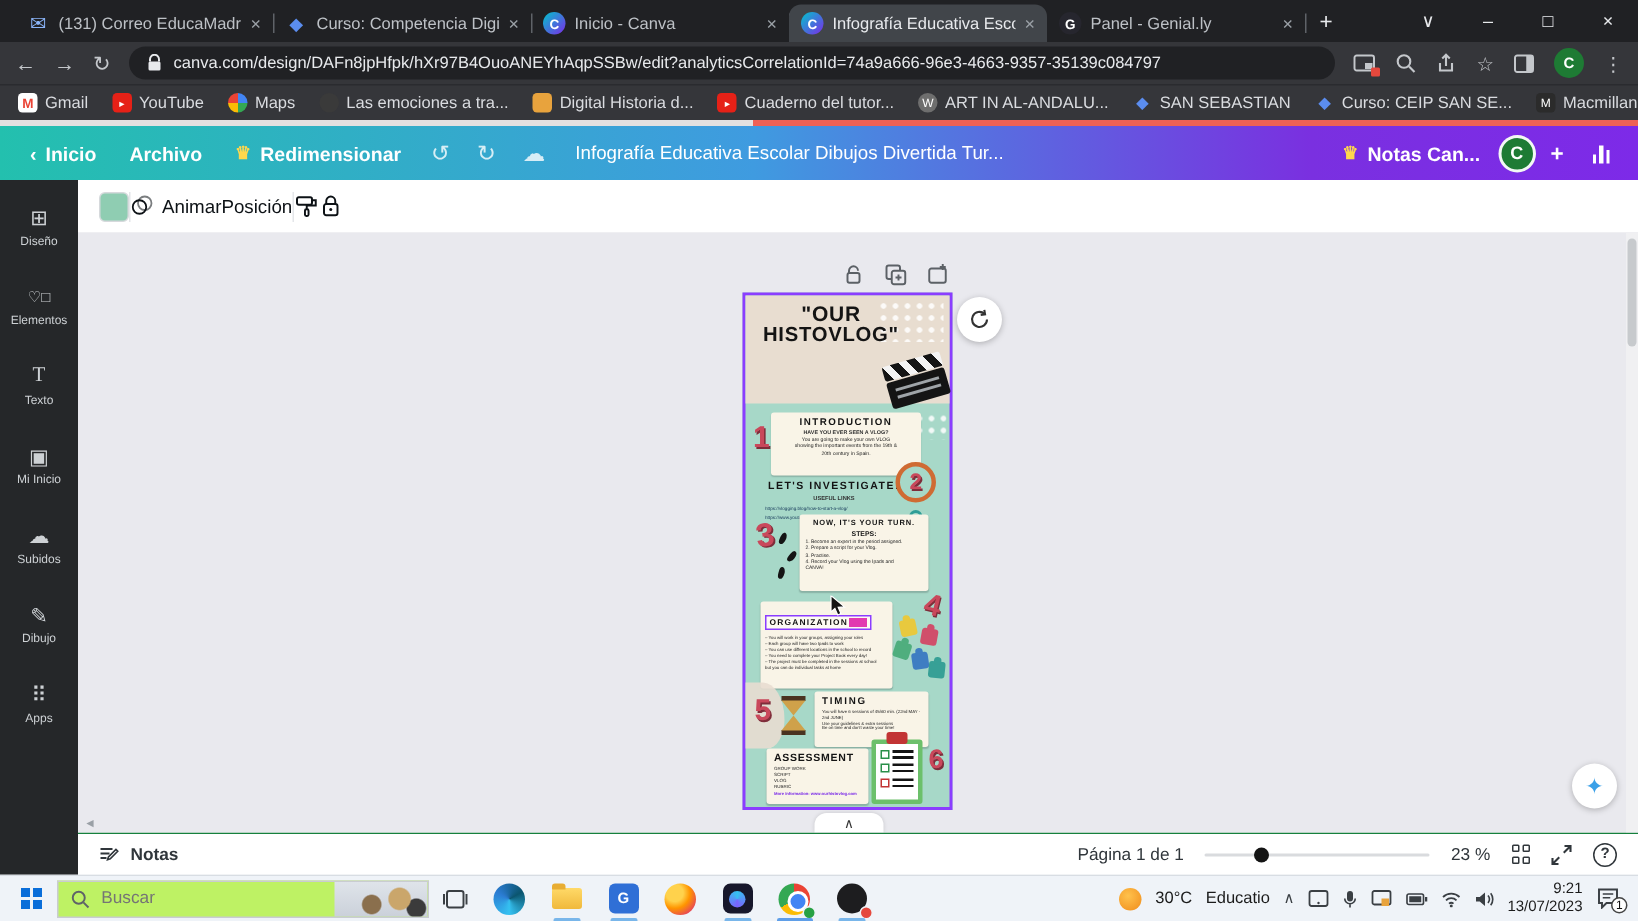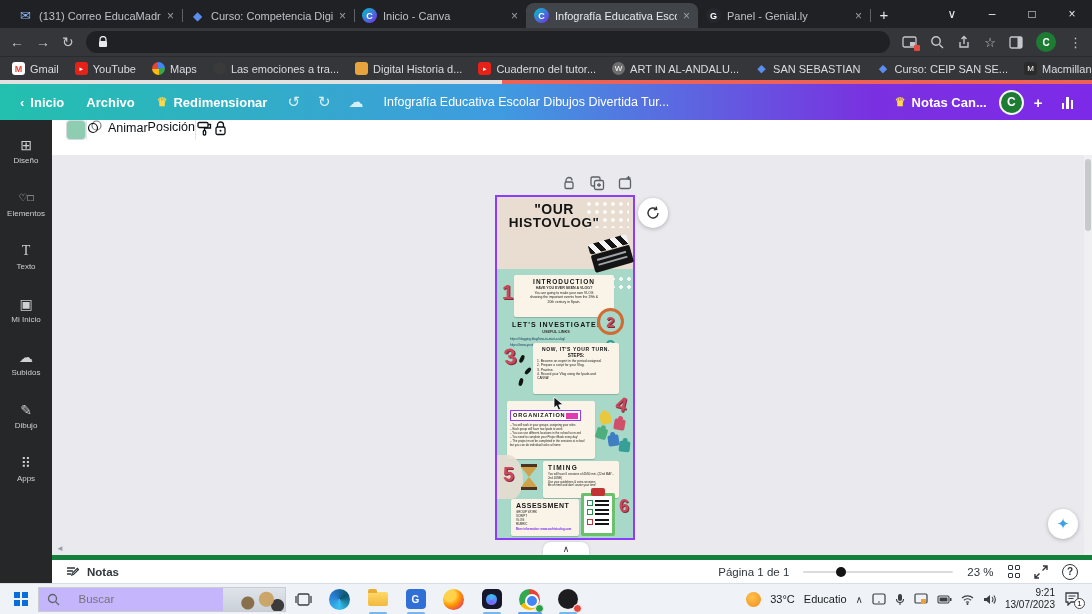--- a/index.html
+++ b/index.html
@@ -59,21 +59,21 @@
   
   .main { display:flex; height:463px; }
   .sidebar { width:52px; background:#252729; display:flex; flex-direction:column; align-items:center; padding-top:4px; flex:none; }
   .sbitem { width:52px; height:53px; display:flex; flex-direction:column; align-items:center; justify-content:center; gap:3px; color:#cdd1d4; }
   .sbicon { font-size:14px; height:17px; display:flex; align-items:center; justify-content:center; }
   .sblabel { font-size:8px; }
   .folder-ic { width:14px; height:10px; border:1.3px solid #cdd1d4; border-radius:2px; position:relative; }
   .folder-ic::before { content:''; position:absolute; left:-1px; top:-4px; width:6px; height:3px; border:1.3px solid #cdd1d4; border-bottom:none; border-radius:2px 2px 0 0; }
 
   .workarea { flex:1; display:flex; flex-direction:column; position:relative; }
-  .objbar { height:35px; background:#fff; display:flex; align-items:flex-start; padding:0 14px; gap:0; }
+  .objbar { height:35px; background:#fff; display:flex; align-items:center; padding:0 14px; gap:0; }
   .swatch { width:20px; height:20px; border-radius:4px; background:#8fcdb2; border:1px solid #d6d9dc; }
   .vd { width:1px; height:20px; background:#e4e6e9; }
   .obtn { font-size:12.5px; color:#0d1216; display:flex; align-items:center; gap:6px; }
 
   .canvas { height:400px; background:#e9e9ee; position:relative; overflow:hidden; }
 
   .pgctl { position:absolute; left:509px; top:20px; display:flex; gap:12px; }
   .pgctl svg { display:block; }
   .rotbtn { position:absolute; left:586px; top:43px; width:30px; height:30px; border-radius:50%; background:#fff; box-shadow:0 1px 4px rgba(0,0,0,.25); display:flex; align-items:center; justify-content:center; }
   .chevpill { position:absolute; left:491px; top:387px; width:46px; height:13px; background:#fff; border-radius:8px 8px 0 0; display:flex; align-items:center; justify-content:center; font-size:9px; color:#333; box-shadow:0 0 3px rgba(0,0,0,.15); }
@@ -145,34 +145,34 @@
   .clip::before { content:''; position:absolute; left:50%; top:-8px; transform:translateX(-50%); width:14px; height:8px; background:#c23434; border-radius:2px; }
   .crow { display:flex; align-items:center; gap:2px; margin:3.5px 3px 0; }
   .cbox { width:6px; height:6px; border:1.6px solid #2a8f4a; flex:none; }
   .cbox.red { border-color:#c23434; }
   .clines { flex:1; height:6px; background:repeating-linear-gradient(#141414 0 1.8px,transparent 1.8px 4.2px); }
   .num6 { right:4px; top:299px; font-size:18px; }
   .blob { position:absolute; left:0; top:258px; width:26px; height:44px; background:#e8ddd0; border-radius:0 70% 55% 0; opacity:.9; }
   .cursor { position:absolute; left:56px; top:200px; z-index:5; }
 
   
-  .cfooter { height:28px; background:#fff; border-top:5px solid #15803d; display:flex; align-items:center; padding:0 14px; font-size:11.5px; color:#30363b; gap:14px; }
+  .cfooter { height:28px; background:#fff; border-top:1px solid #15803d; display:flex; align-items:center; padding:0 14px; font-size:11.5px; color:#30363b; gap:14px; }
   .notes { display:flex; align-items:center; gap:7px; font-weight:bold; }
   .spacer { flex:1; }
   .slider { width:150px; height:2px; background:#d9dbde; border-radius:1px; position:relative; }
   .sdot { position:absolute; left:22%; top:-4px; width:10px; height:10px; background:#141414; border-radius:50%; }
   .gicon { display:grid; grid-template-columns:5px 5px; gap:2.5px; }
   .gicon i { width:5px; height:5px; border:1.4px solid #30363b; border-radius:1px; display:block; }
   .helpc { width:16px; height:16px; border:1.5px solid #30363b; border-radius:50%; display:flex; align-items:center; justify-content:center; font-size:10px; font-weight:bold; }
 
   
   .taskbar { height:31px; background:#eff3f8; border-top:1px solid #d8dde3; display:flex; align-items:center; padding:0 4px; }
   .startbtn { display:grid; grid-template-columns:6px 6px; gap:1.5px; margin:0 10px; }
   .startbtn i { width:6px; height:6px; background:#0a6ed9; display:block; }
-  .tsearch { width:248px; height:25px; background:#c4b5fd; border:1px solid #c9ccd1; display:flex; align-items:center; padding:0 8px; gap:19px; position:relative; overflow:hidden; }
+  .tsearch { width:248px; height:25px; background:#bef264; border:1px solid #c9ccd1; display:flex; align-items:center; padding:0 8px; gap:8px; position:relative; overflow:hidden; }
   .tsearch input { border:none; outline:none; font-size:11.5px; color:#5f6368; width:120px; font-family:"Liberation Sans",sans-serif; background:transparent; }
   .ducks { position:absolute; right:0; top:0; width:62px; height:25px; background:radial-gradient(circle at 70% 45%,#caa66b 0 7px,transparent 8px),radial-gradient(circle at 40% 60%,#8a6f4d 0 6px,transparent 7px),radial-gradient(circle at 88% 70%,#3b3b3b 0 6px,transparent 7px),linear-gradient(#dfe4ea,#c9cfd8); }
   .tvbtn { margin:0 9px; display:flex; }
   .tbicon { width:24px; height:24px; margin:0 7px; display:flex; align-items:center; justify-content:center; position:relative; }
   .tbicon.open::after { content:''; position:absolute; left:3px; right:3px; bottom:-4px; height:3px; background:#79b6ea; border-radius:2px; }
   .tbicon.active::after { left:0; right:0; background:#5f9ee8; }
   .ic-edge { width:21px; height:21px; border-radius:50%; background:conic-gradient(from 180deg,#35c1f1,#2b7cd3,#0b556f,#35c1f1); }
   .ic-folder2 { width:20px; height:14px; background:linear-gradient(#ffd968,#f0b93c); border-radius:2px; position:relative; }
   .ic-folder2::before { content:''; position:absolute; left:0; top:-3px; width:9px; height:4px; background:#e8ad33; border-radius:2px 2px 0 0; }
   .ic-blueapp { width:20px; height:20px; background:#2f6fd6; border-radius:4px; color:#fff; font-size:10px; font-weight:bold; display:flex; align-items:center; justify-content:center; }
@@ -232,20 +232,21 @@
 
 <div class="addrbar">
   <span class="navbtn">←</span>
   <span class="navbtn">→</span>
   <span class="navbtn">↻</span>
   <div class="urlbox">
     <svg width="10" height="12" viewBox="0 0 10 12">
         <path d="M2 5V3.5A3 3 0 0 1 8 3.5V5" fill="none" stroke="#e8eaed" stroke-width="1.3"></path>
         <rect x="1" y="5" width="8" height="6" rx="1" fill="#e8eaed"></rect>
       </svg>
+    <span class="urltext">canva.com/design/DAFn8jpHfpk/hXr97B4OuoANEYhAqpSSBw/edit?analyticsCorrelationId=74a9a666-96e3-4663-9357-35139c084797</span>
   </div>
   <div class="addr-icons">
     <span class="aicon">
       <svg width="15" height="13" viewBox="0 0 15 13">
           <rect x="1" y="1" width="13" height="10" rx="1.5" fill="none" stroke="#c4c7cb" stroke-width="1.3"></rect>
           <rect x="8" y="6" width="5" height="4" fill="#c4c7cb"></rect>
         </svg>
       <span class="redbadge"></span>
     </span>
     <span class="aicon">
@@ -615,21 +616,21 @@
       <span class="ic-chrome"></span>
       <span class="badge green"></span>
     </div>
   <div class="tbicon open">
       <span class="ic-reddark"></span>
       <span class="badge red"></span>
     </div>
 
   <div class="tray">
     <span class="sun"></span>
-    <span>33°C</span>
+    <span>30°C</span>
     <span>Educatio</span>
     <span class="trayglyph">∧</span>
     <svg width="14" height="12" viewBox="0 0 14 12">
         <rect x="1" y="1" width="12" height="10" rx="1.5" fill="none" stroke="#3a3f44" stroke-width="1.2"></rect>
         <circle cx="7" cy="9" r=".8" fill="#3a3f44"></circle>
       </svg>
     <svg width="10" height="13" viewBox="0 0 10 13">
         <rect x="3" y="1" width="4" height="7" rx="2" fill="#3a3f44"></rect>
         <path d="M1.5 6a3.5 3.5 0 0 0 7 0M5 9.5V12" fill="none" stroke="#3a3f44" stroke-width="1.1"></path>
       </svg>

